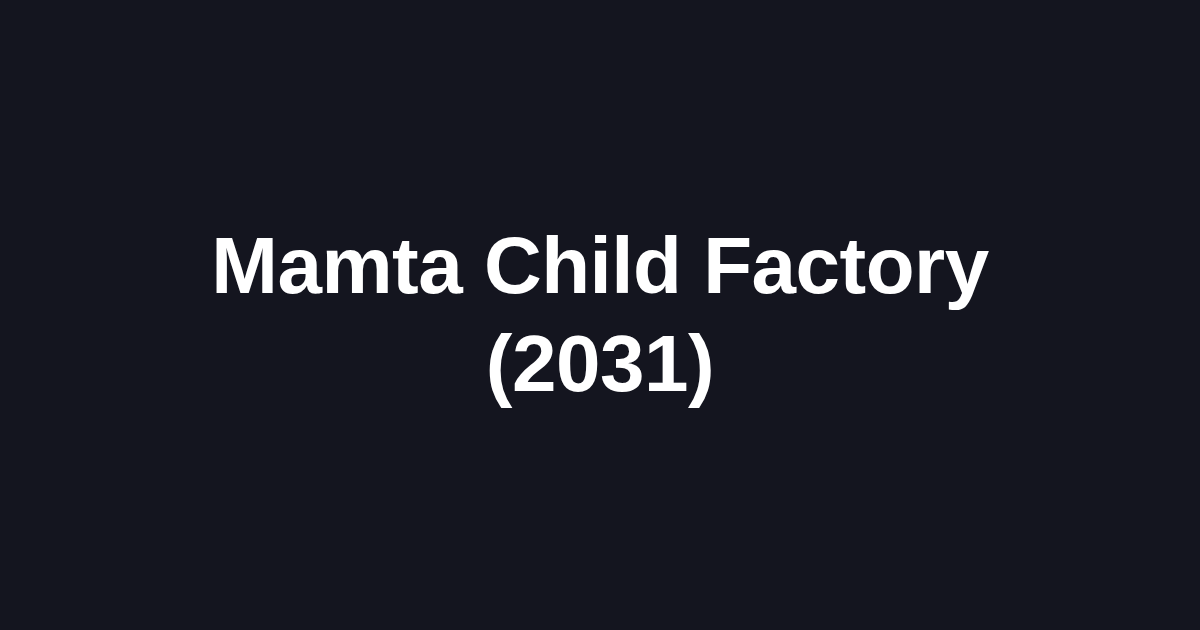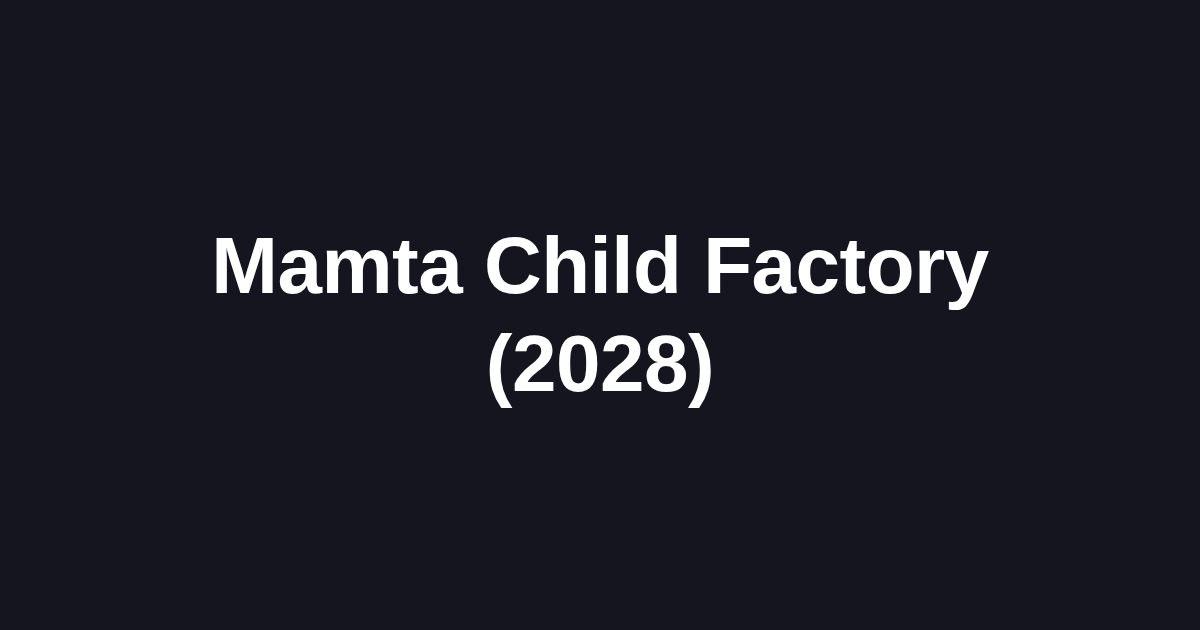--- a/index.html
+++ b/index.html
@@ -57,16 +57,16 @@
     display: block;
   }
 </style>
 </head>
 <body>
 
 <div class="card">
   <div class="card-inner">
     <h1 class="title">
       <span class="title-line line-1">Mamta Child Factory</span>
-      <span class="title-line line-2">(2028)</span>
+      <span class="title-line line-2">(2031)</span>
     </h1>
   </div>
 </div>
 
 </body></html>

